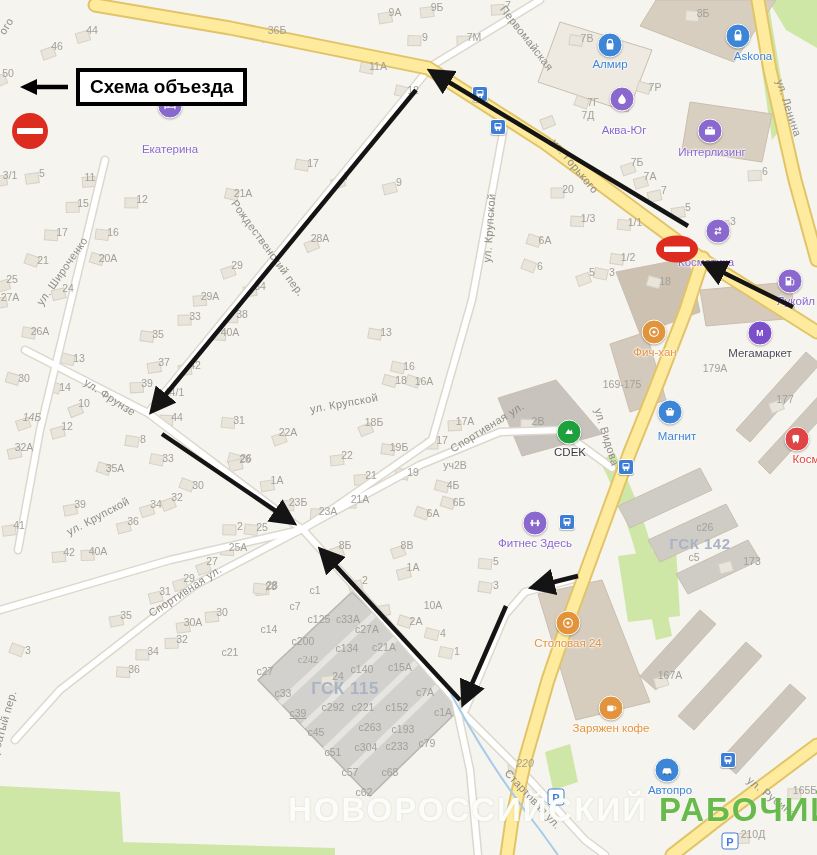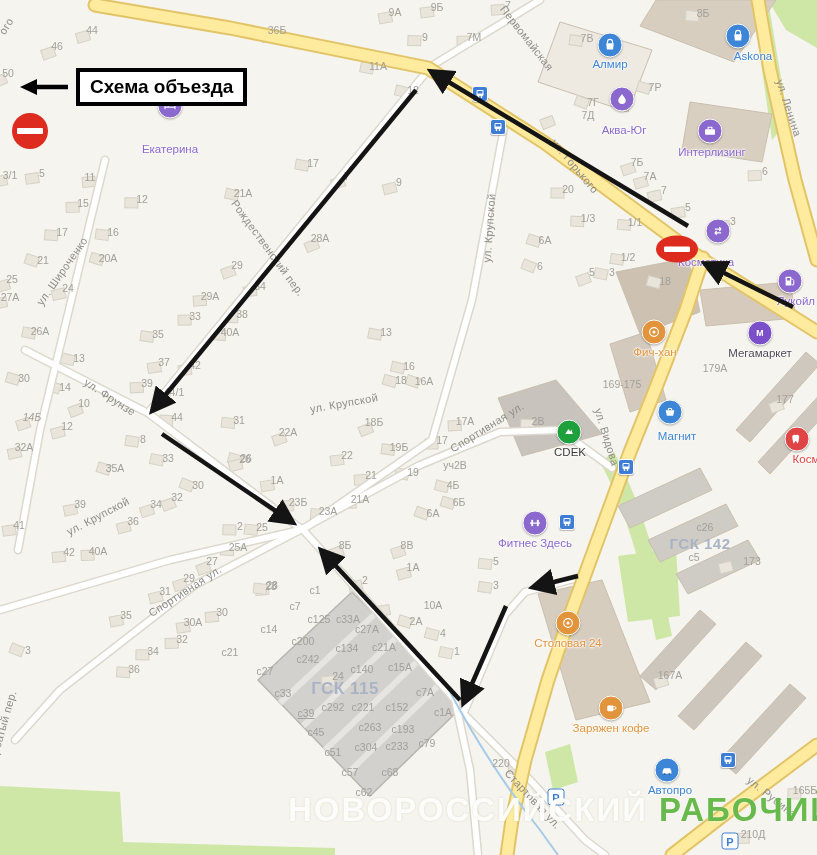--- a/index.html
+++ b/index.html
@@ -411,25 +411,25 @@
       <div class="hn" style="left: 153px; top: 651px;">34</div>
       <div class="hn" style="left: 134px; top: 669px;">36</div>
       <div class="hn" style="left: 271px; top: 586px;">28</div>
       <div class="hn" style="left: 315px; top: 590px;">с1</div>
       <div class="hn" style="left: 295px; top: 606px;">с7</div>
       <div class="hn" style="left: 348px; top: 619px; text-align: center;">с33А</div>
       <div class="hn" style="left: 319px; top: 619px;">с125</div>
       <div class="hn" style="left: 269px; top: 629px;">с14</div>
       <div class="hn" style="left: 303px; top: 641px;">с200</div>
       <div class="hn" style="left: 230px; top: 652px;">с21</div>
-      <div class="hn" style="left: 308px; top: 659px;">с242</div>
+      <div class="hn" style="left: 308px; top: 659px; font-family: Liberation Serif, serif;">с242</div>
       <div class="hn" style="left: 265px; top: 671px;">с27</div>
       <div class="hn" style="left: 338px; top: 676px;">24</div>
       <div class="hn" style="left: 283px; top: 693px;">с33</div>
-      <div class="hn" style="left: 306px; top: 713px; text-decoration: underline;">с39</div>
+      <div class="hn" style="left: 298px; top: 713px; text-decoration: underline;">с39</div>
       <div class="hn" style="left: 333px; top: 707px;">с292</div>
       <div class="hn" style="left: 363px; top: 707px;">с221</div>
       <div class="hn" style="left: 397px; top: 707px;">с152</div>
       <div class="hn" style="left: 316px; top: 732px;">с45</div>
       <div class="hn" style="left: 370px; top: 727px;">с263</div>
       <div class="hn" style="left: 403px; top: 729px;">с193</div>
       <div class="hn" style="left: 333px; top: 752px;">с51</div>
       <div class="hn" style="left: 366px; top: 747px;">с304</div>
       <div class="hn" style="left: 397px; top: 746px;">с233</div>
       <div class="hn" style="left: 427px; top: 743px;">с79</div>
@@ -443,21 +443,21 @@
       <div class="hn" style="left: 347px; top: 648px;">с134</div>
       <div class="hn" style="left: 384px; top: 647px;">с21А</div>
       <div class="hn" style="left: 367px; top: 629px;">с27А</div>
       <div class="hn" style="left: 622px; top: 384px;">169-175</div>
       <div class="hn" style="left: 675px; top: 368px; margin-left: 40px;">179А</div>
       <div class="hn" style="left: 785px; top: 399px;">177</div>
       <div class="hn" style="left: 670px; top: 675px;">167А</div>
       <div class="hn" style="left: 735px; top: 561px; margin-left: 17px;">173</div>
       <div class="hn" style="left: 705px; top: 527px;">с26</div>
       <div class="hn" style="left: 694px; top: 557px;">с5</div>
-      <div class="hn" style="left: 501px; top: 763px;">220</div>
+      <div class="hn" style="left: 525px; top: 763px; font-style: italic;">220</div>
       <div class="hn" style="left: 753px; top: 834px;">210Д</div>
       <div class="hn" style="left: 805px; top: 790px;">165Б</div>
       <div class="area-label" style="left: 345px; top: 689px; font-size: 17px;">ГСК 115</div>
       <div class="area-label" style="left: 700px; top: 543px; font-size: 15px;">ГСК 142</div>
       <div class="poi-icon" style="left: 170px; top: 106px; background: rgb(138, 104, 206);">
         <svg width="15" height="15" viewBox="0 0 24 24">
           <path d="M4 7v10M4 14h16M20 17v-5a2 2 0 0 0-2-2H9v4" stroke="#fff" stroke-width="1.8" fill="none"></path>
         </svg>
       </div>
       <div class="poi-label" style="left: 170px; top: 143px; color: rgb(138, 104, 206);">Екатерина</div>

